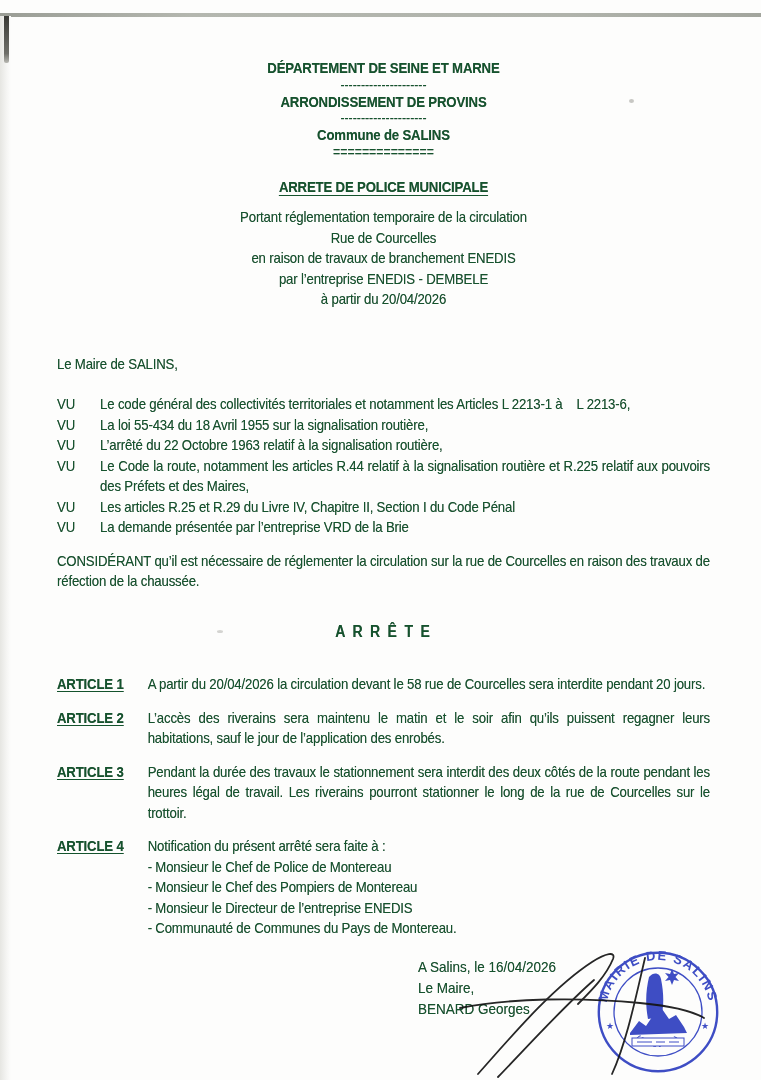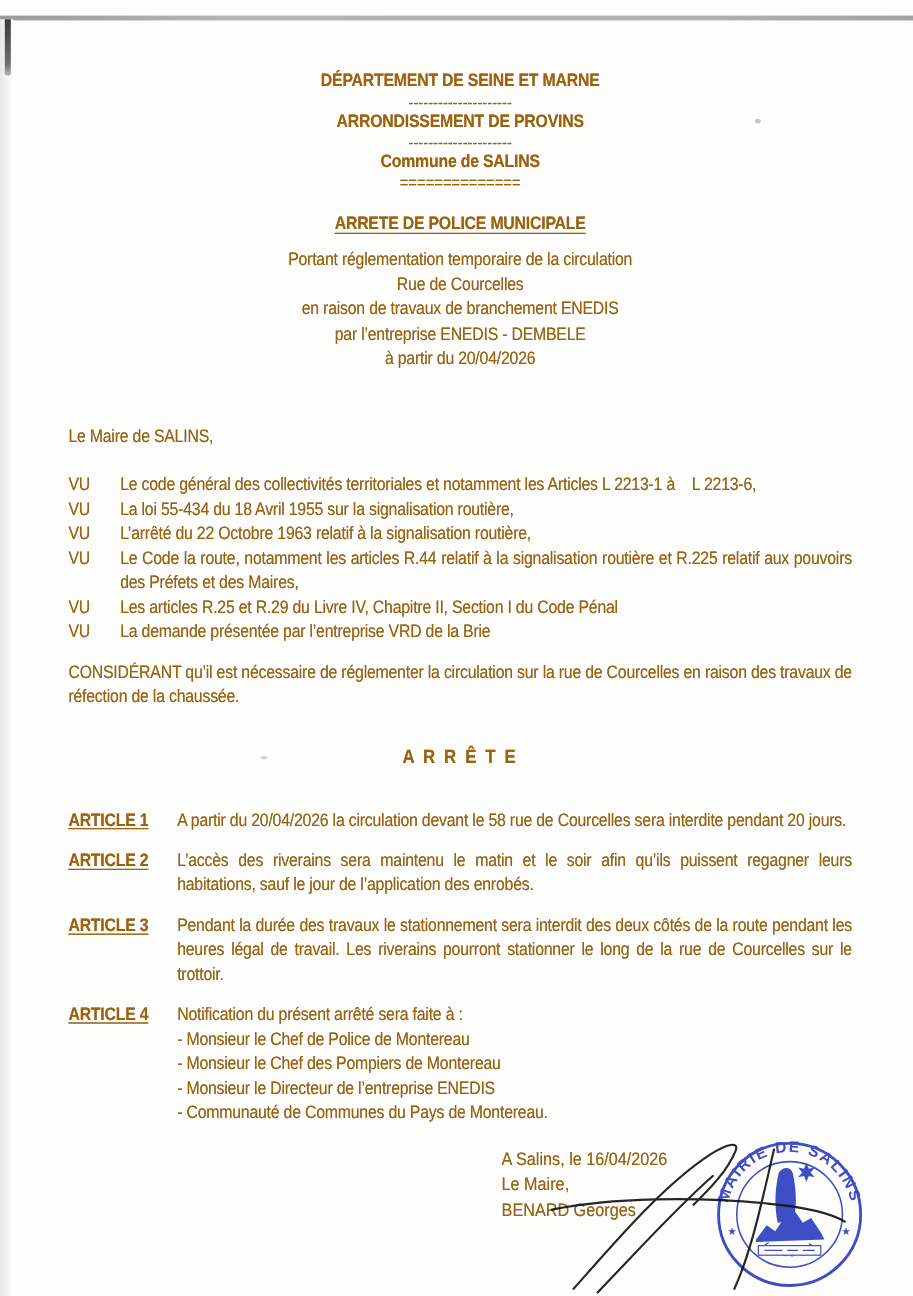--- a/index.html
+++ b/index.html
@@ -2,21 +2,21 @@
 <html><head>
 <meta charset="utf-8">
 <style>
   html, body { margin: 0; padding: 0; background: #ffffff; }
   .page {
     position: relative;
     width: 761px; height: 1080px;
     background: #fdfdfc;
     overflow: hidden;
     font-family: "Liberation Sans", sans-serif;
-    color: #a16207;
+    color: #14532d;
   }
   
   .scan-topline {
     position: absolute; top: 13px; left: 0; width: 761px; height: 4px;
     background: linear-gradient(90deg, #9a9d95, #b4b7af 25%, #b0b3ab 75%, #a2a59d);
   }
   .scan-leftedge {
     position: absolute; top: 16px; left: 0; width: 11px; height: 1064px;
     background: linear-gradient(90deg, #e6e6e2, #f5f5f3 60%, #fdfdfc);
   }

